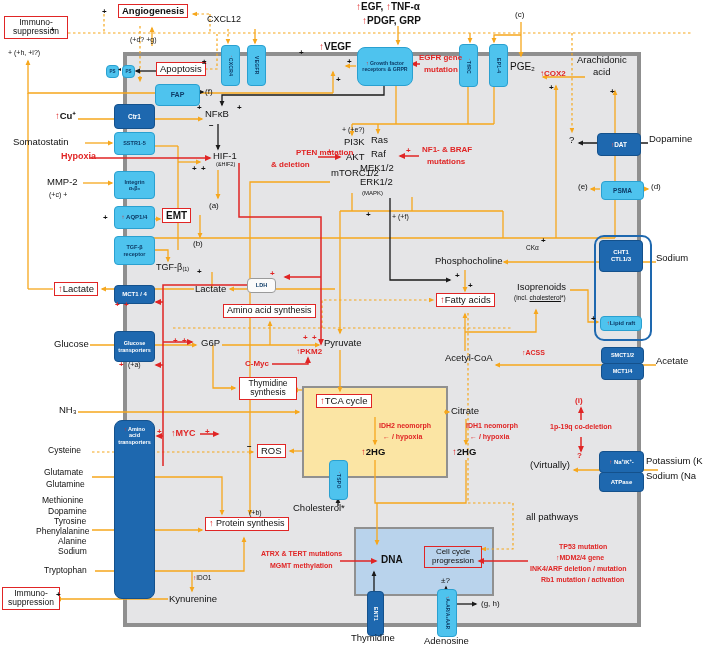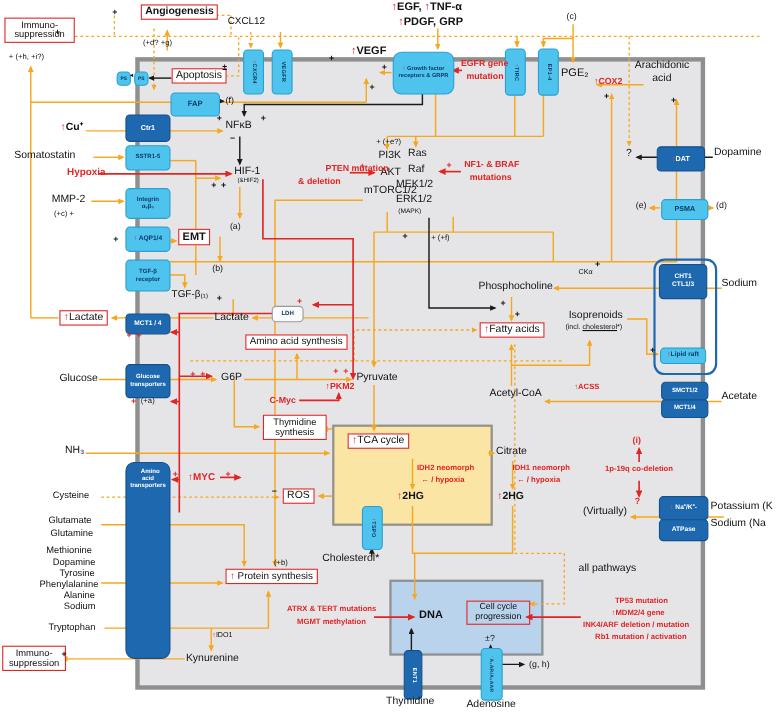--- a/index.html
+++ b/index.html
@@ -158,21 +158,21 @@
       <line x1="374" y1="633" x2="374" y2="572" marker-end="url(#mk)"></line>
       <line x1="446" y1="633" x2="446" y2="587" marker-end="url(#mk)"></line>
       <line x1="456" y1="604" x2="476" y2="604" marker-end="url(#mk)"></line>
       <line x1="338" y1="506" x2="338" y2="499" marker-end="url(#mk)"></line>
     </g>
   </svg>
 
   <div class="rbox" style="left:4px;top:16px;width:56px;font-size:8.5px;"><span>Immuno-</span><br><span>suppression</span></div>
   <span class="lbl xs" style="left:8px;top:49px;">+ (+h, +i?)</span>
   <span class="sg" style="left:50px;top:26px;">+</span>
-  <div class="rbox b" style="left:128px;top:4px;font-size:9.5px;text-align:center;">Angiogenesis</div>
+  <div class="rbox b" style="left:118px;top:4px;font-size:9.5px;text-align:center;">Angiogenesis</div>
   <span class="sg" style="left:102px;top:8px;">+</span>
   <span class="lbl xs" style="left:130px;top:36px;">(+d? +g)</span>
   <span class="lbl" style="left:207px;top:15px;font-size:9px;">CXCL12</span>
   <span class="lbl b" style="left:356px;top:2px;font-size:10px;"><span class="up">↑</span><span>EGF, </span><span class="up">↑</span><span>TNF-α</span></span>
   <span class="lbl b" style="left:362px;top:16px;font-size:10px;"><span class="up">↑</span><span>PDGF, GRP</span></span>
   <span class="lbl sm" style="left:515px;top:11px;">(c)</span>
 
   <div class="bbox" style="left:221px;top:45px;width:17px;height:39px;font-size:5px;">
       <span class="vt"><span class="up">↑</span><span>CXCR4</span></span>
     </div>

